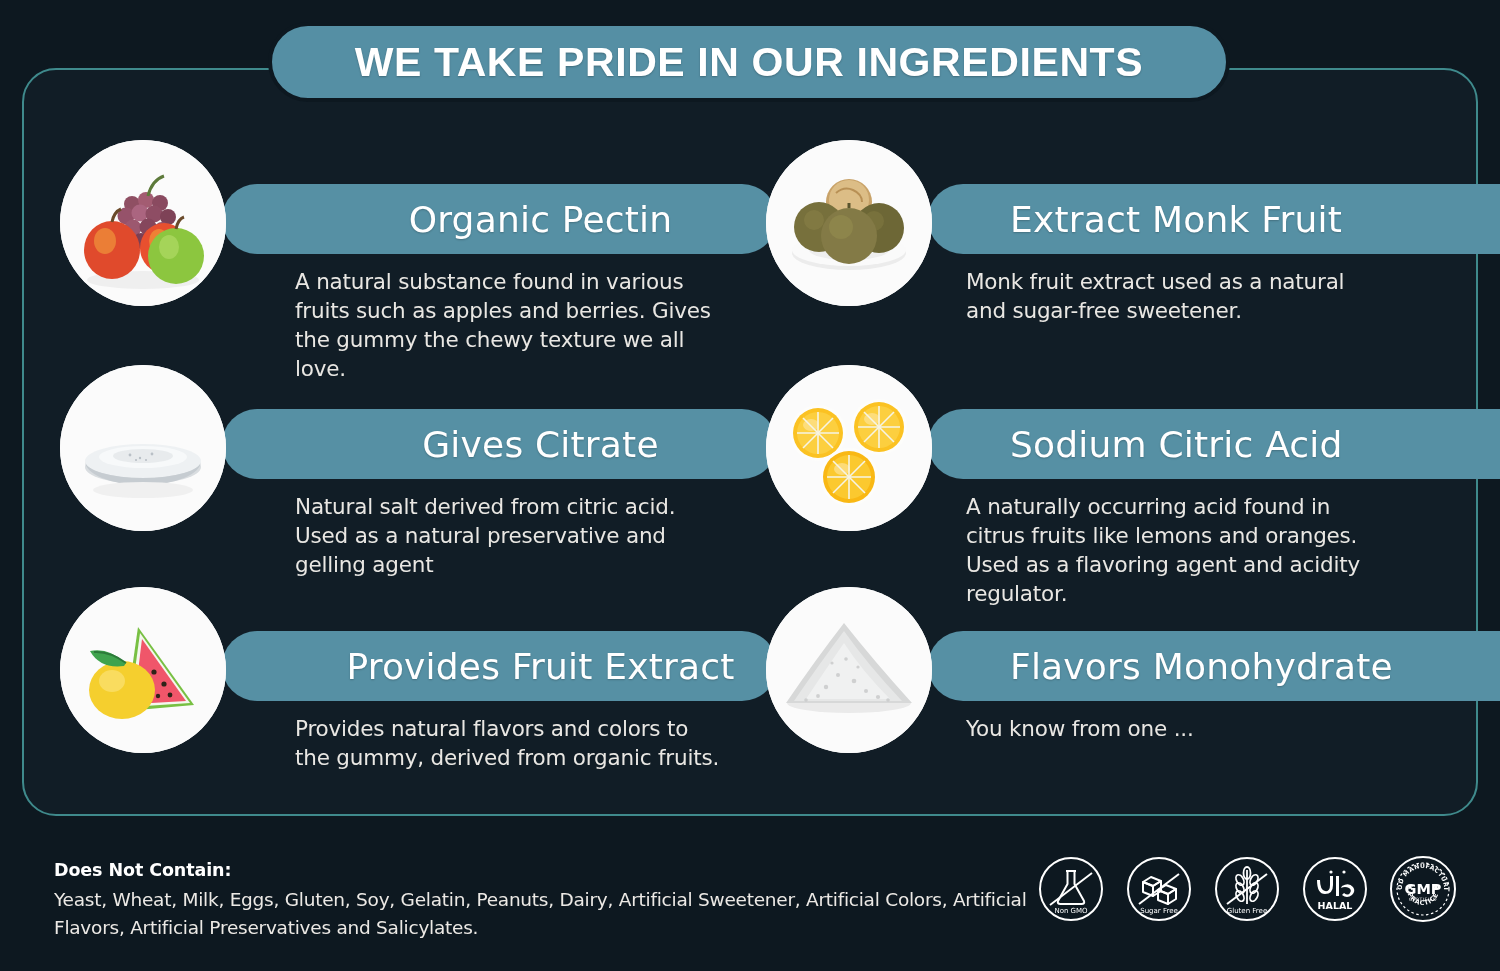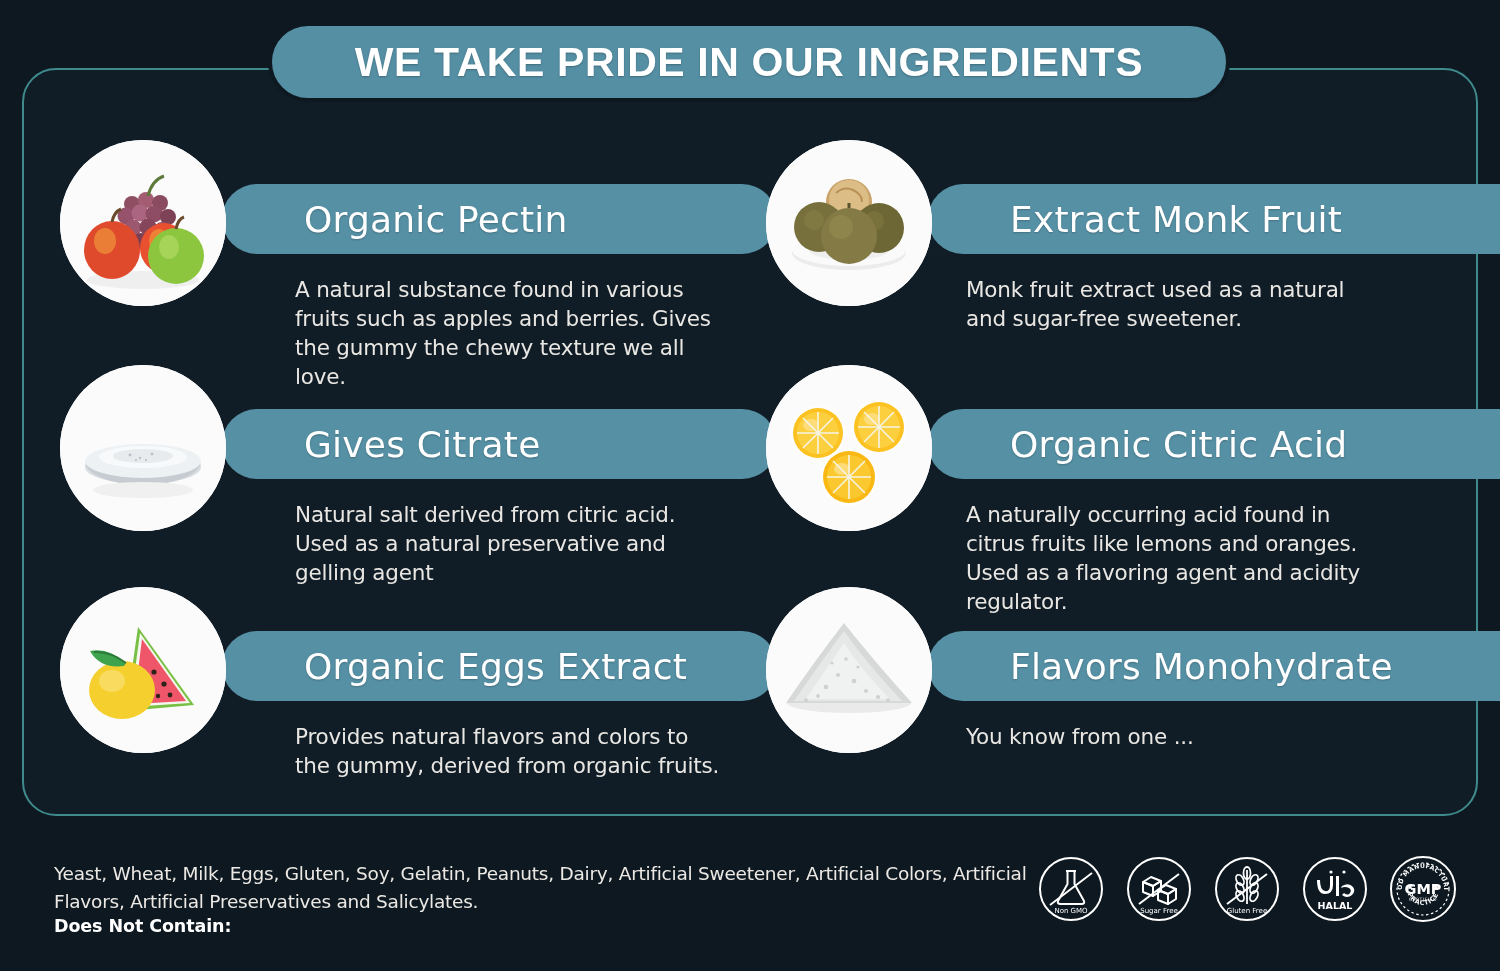--- a/index.html
+++ b/index.html
@@ -82,21 +82,21 @@
   .pill {
     position:absolute;
     left:170px; top:44px;
     height:70px;
     background:#5690a4;
     border-radius:35px;
     display:flex; align-items:center;
     padding-left:82px;
     z-index:2;
   }
-  .col-l .pill { width:555px; }
+  .col-l .pill { width:555px;justify-content:center; }
   .col-r .pill { width:690px; }
 
   .pill .name {
     color:#ffffff;
     font-size:36px;
     font-weight:normal;
     letter-spacing:0.2px;
     white-space:nowrap;
     font-family:"DejaVu Sans", sans-serif;
     text-shadow:0 1px 2px rgba(0,0,0,.22);
@@ -105,21 +105,20 @@
   
   .desc {
     position:absolute;
     left:243px; top:127px;
     width:430px;
     color:#e9e7e3;
     font-size:21.5px;
     line-height:29px;
     font-family:"DejaVu Sans", sans-serif;
     letter-spacing:-0.2px;
-    margin-top:8px;
   }
   .col-r .desc { left:208px; width:420px; }
 
   
   #footer {
     position:absolute;
     left:0; top:838px;
     width:1500px; height:133px;
     z-index:3;
   }
@@ -238,21 +237,21 @@
               <circle cx="104" cy="108" r="2.4" fill="#2e2318"></circle>
             <circle cx="92" cy="109" r="2.2" fill="#2e2318"></circle>
           </g>
           <ellipse cx="62" cy="103" rx="33" ry="29" fill="#f5cf2e"></ellipse>
           <ellipse cx="52" cy="94" rx="13" ry="11" fill="#fae47a" opacity=".65"></ellipse>
           <path d="M66 76 q-18 -16 -36 -12 q10 18 34 15 z" fill="#3fa34d"></path>
           <path d="M66 76 q-16 -12 -32 -11" stroke="#2c7a39" stroke-width="2" fill="none"></path>
         </svg>
       </div>
       <div class="pill">
-        <span class="name">Organic Eggs Extract</span>
+        <span class="name">Provides Fruit Extract</span>
       </div>
       <div class="desc">Provides natural flavors and colors to the gummy, derived from organic fruits.</div>
     </div>
 
     <div class="ing col-r row-1">
       <div class="thumb">
         <svg viewBox="0 0 166 166">
           <rect width="166" height="166" fill="#fbfbfb"></rect>
           <ellipse cx="83" cy="113" rx="57" ry="17" fill="#ececec"></ellipse>
           <ellipse cx="83" cy="110" rx="57" ry="16" fill="#fafafa"></ellipse>
@@ -311,21 +310,21 @@
             <g stroke="#f6f4e6" stroke-width="1.6">
               <line x1="83" y1="90" x2="83" y2="134"></line>
                 <line x1="61" y1="112" x2="105" y2="112"></line>
               <line x1="67" y1="96" x2="99" y2="128"></line>
                 <line x1="99" y1="96" x2="67" y2="128"></line>
             </g>
           </g>
         </svg>
       </div>
       <div class="pill">
-        <span class="name">Organic Citric Acid</span>
+        <span class="name">Sodium Citric Acid</span>
       </div>
       <div class="desc">A naturally occurring acid found in citrus fruits like lemons and oranges. Used as a flavoring agent and acidity regulator.</div>
     </div>
 
     <div class="ing col-r row-3">
       <div class="thumb">
         <svg viewBox="0 0 166 166">
           <rect width="166" height="166" fill="#fbfbfb"></rect>
           <ellipse cx="83" cy="116" rx="62" ry="10" fill="#eaeaea"></ellipse>
           <path d="M20 116 Q50 72 78 36 Q108 74 146 116 Z" fill="#d7d8d8"></path>
@@ -349,22 +348,22 @@
       <div class="pill">
         <span class="name">Flavors Monohydrate</span>
       </div>
       <div class="desc">You know from one ...</div>
     </div>
 
   </div>
 
   <div id="footer">
     <div id="dnc-block">
+      <div id="dnc-title">Does Not Contain:</div>
       <div id="dnc-body">Yeast, Wheat, Milk, Eggs, Gluten, Soy, Gelatin, Peanuts, Dairy, Artificial Sweetener, Artificial Colors, Artificial Flavors, Artificial Preservatives and Salicylates.</div>
-      <div id="dnc-title">Does Not Contain:</div>
     </div>
 
     <div id="badges">
 
       <div class="badge">
         <svg viewBox="0 0 70 70">
           <circle cx="35" cy="35" r="31" fill="none" stroke="#ffffff" stroke-width="2"></circle>
           <path d="M30 17 L40 17 M31.5 17 L31.5 30 L22 47 Q21 50 24.5 50 L45.5 50 Q49 50 48 47 L38.5 30 L38.5 17" fill="none" stroke="#ffffff" stroke-width="2" stroke-linejoin="round"></path>
           <line x1="14" y1="51" x2="56" y2="19" stroke="#ffffff" stroke-width="2"></line>
           <text x="35" y="59" fill="#ffffff" font-size="7" font-family="DejaVu Sans, sans-serif" text-anchor="middle">Non GMO</text>

